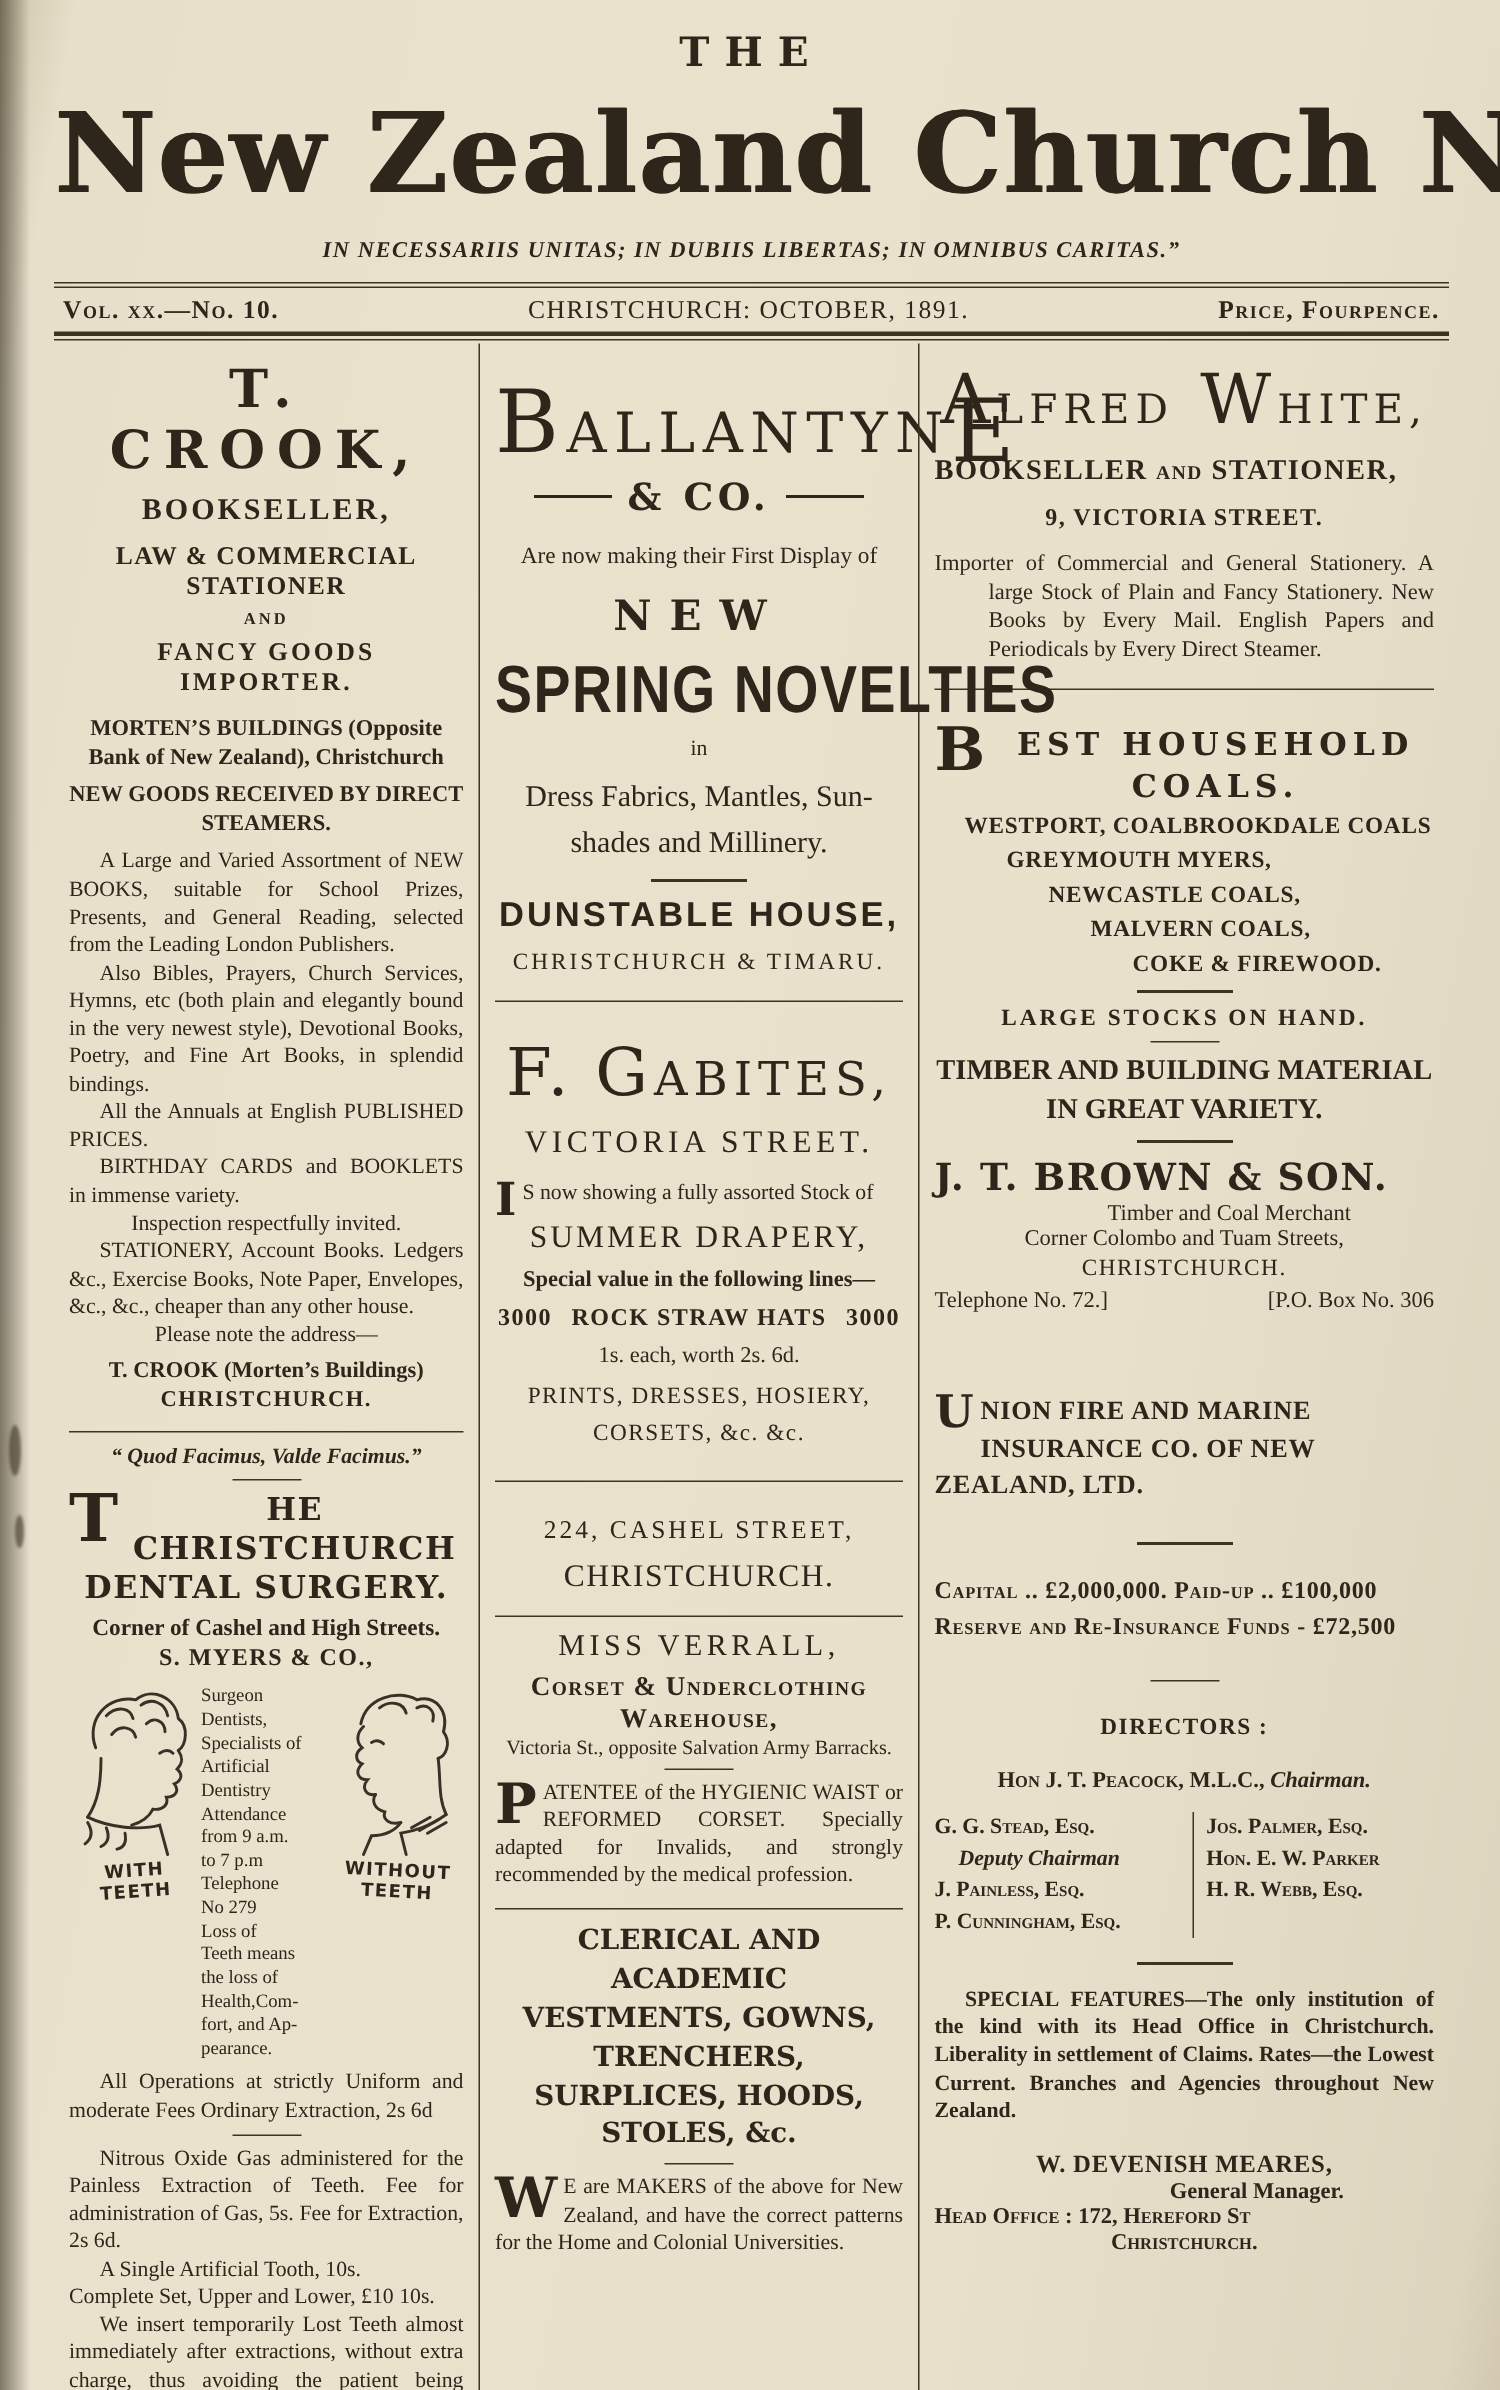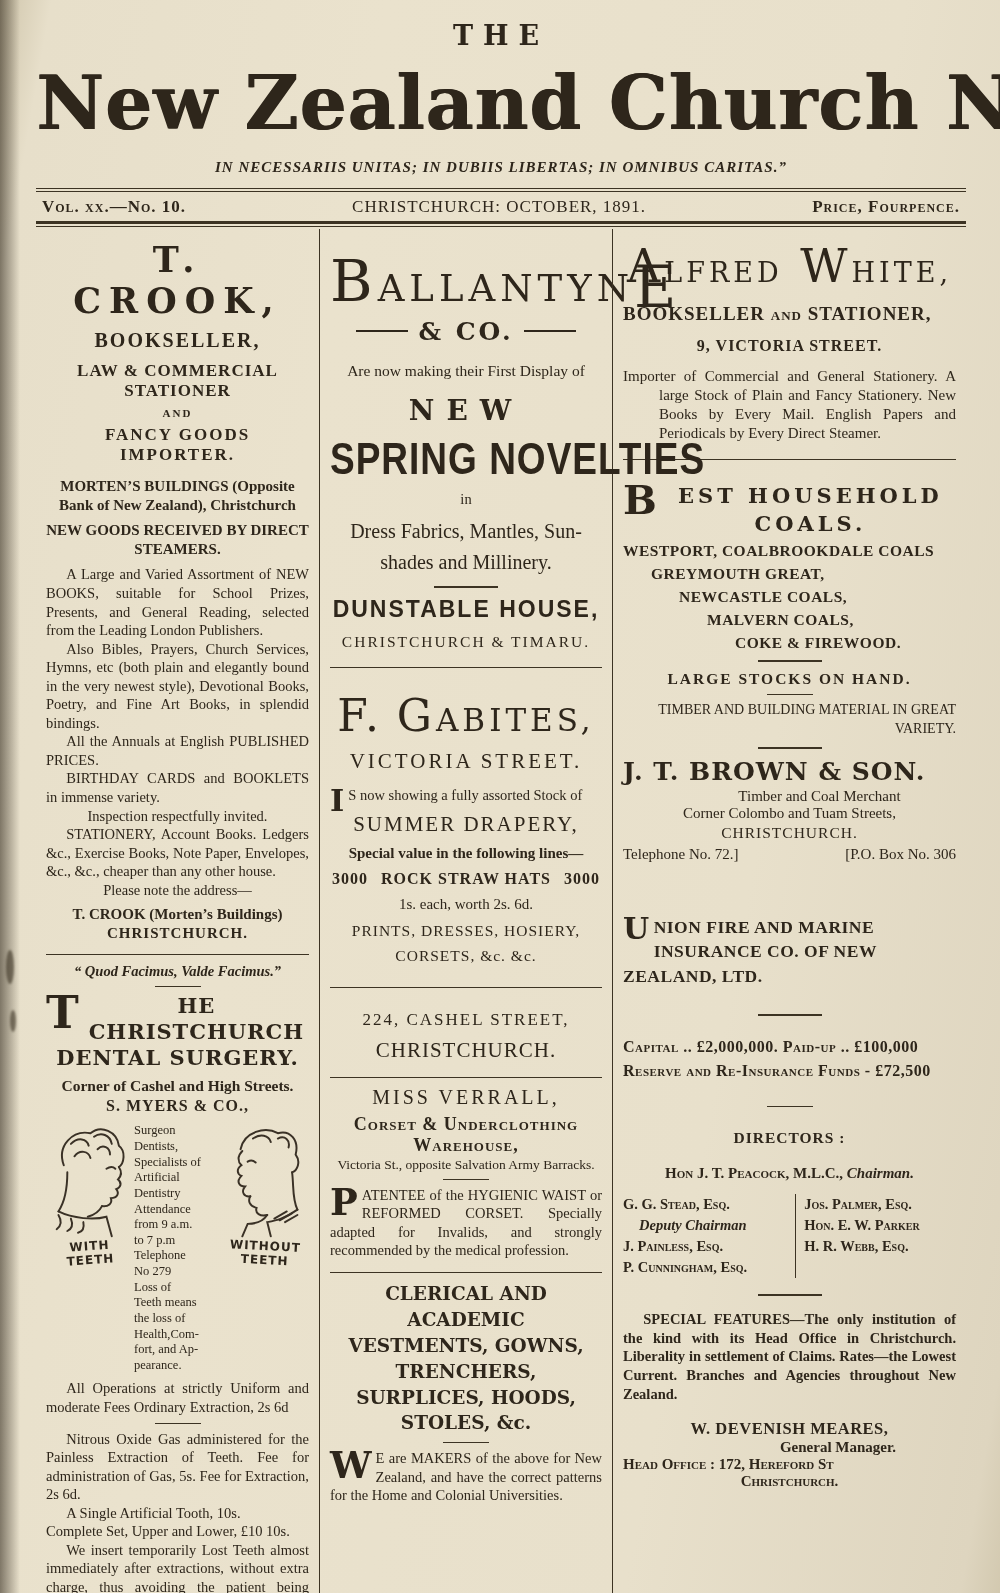--- a/index.html
+++ b/index.html
@@ -119,23 +119,23 @@
   
   .white-name { text-align:center; font-family:"DejaVu Serif", serif; font-size:27px;
     letter-spacing:4px; display:flex; justify-content:space-between; padding:0 4px; }
   .white-name span { display:inline-block; }
   .white-name span::first-letter { font-size:46px; }
   .white-sub { text-align:left; font-weight:bold; font-size:19px; letter-spacing:1px; margin-top:10px; }
   .white-street { text-align:center; font-weight:bold; font-size:16px; letter-spacing:1px; margin-top:12px; }
   .coals-title { font-family:"DejaVu Serif", serif; font-weight:bold; font-size:21px;
     letter-spacing:4px; line-height:1.3; text-align:center; }
   .coals-title .dropcap { font-size:40px; }
-  .coal-line { font-weight:bold; font-size:15.5px; letter-spacing:.5px; margin-top:5px; }
+  .coal-line { font-weight:bold; font-size:15.5px; letter-spacing:.5px; margin-top:5px;margin-left:20px; }
   .stocks { text-align:center; font-weight:bold; font-size:15.5px; letter-spacing:2px; }
-  .timber { text-align:right; font-weight:normal; font-size:14px; line-height:1.35; }
+  .timber { text-align:center; font-weight:bold; font-size:19px; line-height:1.35; }
   .brown-name { font-family:"DejaVu Serif", serif; font-weight:bold; font-size:25px; letter-spacing:1px; }
   .brown-sub { text-align:center; font-size:15px; margin-top:2px; padding-left:60px; }
   .brown-street { text-align:center; font-size:15px; }
   .brown-city { text-align:center; font-size:15.5px; letter-spacing:1px; margin-top:2px; }
   .phone-row { display:flex; justify-content:space-between; font-size:15px; margin-top:4px; }
   .union-title { font-weight:bold; font-size:17.5px; line-height:1.4; letter-spacing:.5px; }
   .union-title .dropcap { font-size:30px; }
   .union-cap { font-variant:small-caps; font-weight:bold; font-size:16px; letter-spacing:.5px; }
   .directors-h { text-align:center; font-weight:bold; font-size:15.5px; letter-spacing:1px; }
   .chairman { text-align:center; font-variant:small-caps; font-weight:bold; font-size:15px; }
@@ -337,21 +337,21 @@
         <div class="white-street">9, VICTORIA STREET.</div>
         <p class="body-txt jst hang gap-m" style="font-size:15px;">Importer of Commercial and General Stationery.  A large Stock of Plain and Fancy Stationery.  New Books by Every Mail.  English Papers and Periodicals by Every Direct Steamer.</p>
       </div>
 
       <div class="hr-full" style="margin-top:16px;"></div>
 
       <div class="gap-l">
         <div class="coals-title ml"><span class="dropcap">B</span><span class="ml">EST  HOUSEHOLD
 COALS.</span></div>
         <div class="coal-line gap-m">WESTPORT, COALBROOKDALE COALS</div>
-        <div class="coal-line" style="padding-left:28px;">GREYMOUTH GREAT,</div>
+        <div class="coal-line" style="padding-left:28px;">GREYMOUTH MYERS,</div>
         <div class="coal-line" style="padding-left:56px;">NEWCASTLE COALS,</div>
         <div class="coal-line" style="padding-left:84px;">MALVERN COALS,</div>
         <div class="coal-line" style="padding-left:112px;">COKE &amp; FIREWOOD.</div>
         <div class="hr-short"></div>
         <div class="stocks">LARGE  STOCKS  ON  HAND.</div>
         <div class="hr-short-thin"></div>
         <div class="timber">TIMBER AND BUILDING MATERIAL IN GREAT VARIETY.</div>
         <div class="hr-short"></div>
       </div>
 

